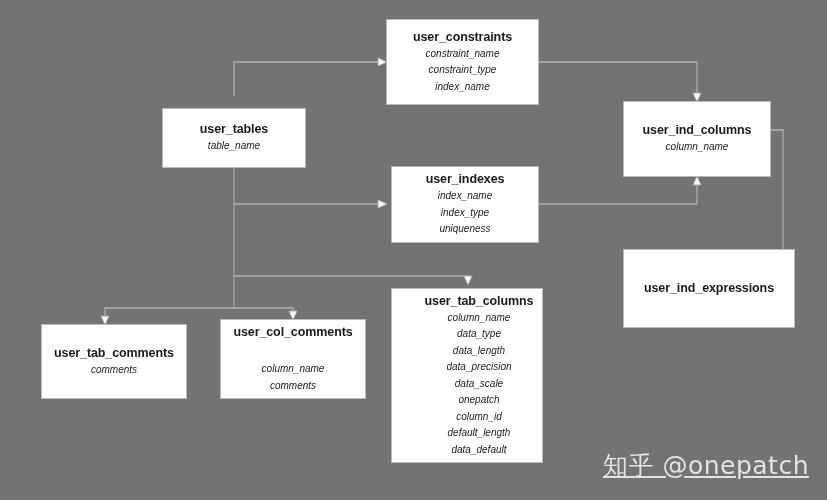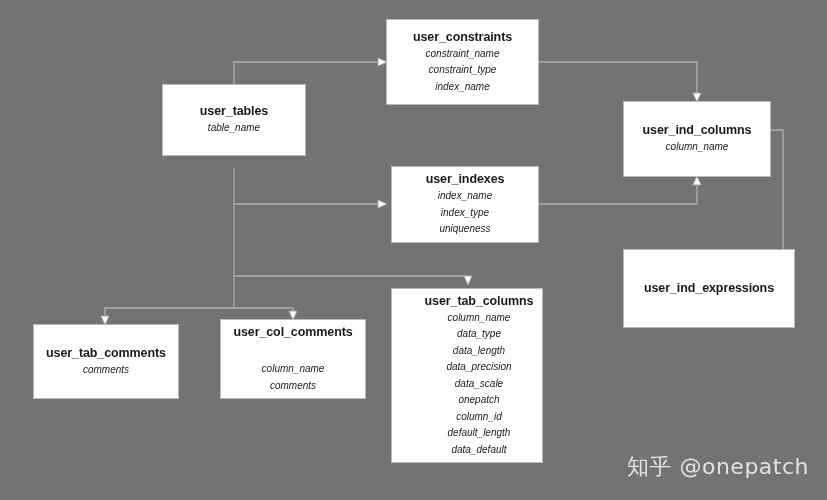--- a/index.html
+++ b/index.html
@@ -52,26 +52,27 @@
     font-style: italic;
     font-size: 10px;
     color: #1a1a1a;
     line-height: 16.5px;
     white-space: nowrap;
   }
   .watermark {
     position: absolute;
     right: 18px;
     bottom: 18px;
-    font-size: 22px;
+    font-size: 25px;
     color: #e2e2e2;
     letter-spacing: 0.5px;
     white-space: nowrap;
     z-index: 3;
     font-family: "DejaVu Sans", sans-serif;
+    text-decoration: underline;
   }
 </style>
 </head>
 <body>
 
 <div id="canvas">
 
   <svg id="edges" viewBox="0 0 827 500" width="827" height="500">
     <defs>
       <marker id="arrow-open" markerWidth="11" markerHeight="11" refX="9" refY="5.5" orient="auto" markerUnits="userSpaceOnUse">
@@ -100,21 +101,21 @@
 
   <div class="entity" style="left:386px; top:19px; width:153px; height:86px;">
     <div class="entity-title">user_constraints</div>
     <div class="entity-fields">
       <div class="entity-field">constraint_name</div>
       <div class="entity-field">constraint_type</div>
       <div class="entity-field">index_name</div>
     </div>
   </div>
 
-  <div class="entity" style="left:162px; top:84px; width:144px; height:72px;text-align:right;">
+  <div class="entity" style="left:162px; top:108px; width:144px; height:60px;text-align:right;">
     <div class="entity-title">user_tables</div>
     <div class="entity-fields">
       <div class="entity-field">table_name</div>
     </div>
   </div>
 
   <div class="entity" style="left:623px; top:101px; width:148px; height:76px;">
     <div class="entity-title">user_ind_columns</div>
     <div class="entity-fields">
       <div class="entity-field">column_name</div>
@@ -142,21 +143,21 @@
       <div class="entity-field">data_length</div>
       <div class="entity-field">data_precision</div>
       <div class="entity-field">data_scale</div>
       <div class="entity-field">onepatch</div>
       <div class="entity-field">column_id</div>
       <div class="entity-field">default_length</div>
       <div class="entity-field">data_default</div>
     </div>
   </div>
 
-  <div class="entity" style="left:33px; top:324px; width:146px; height:75px;">
+  <div class="entity" style="left:41px; top:324px; width:146px; height:75px;">
     <div class="entity-title">user_tab_comments</div>
     <div class="entity-fields">
       <div class="entity-field">comments</div>
     </div>
   </div>
 
   <div class="entity" style="left:220px; top:319px; width:146px; height:80px;gap:20px;">
     <div class="entity-title">user_col_comments</div>
     <div class="entity-fields">
       <div class="entity-field">column_name</div>

